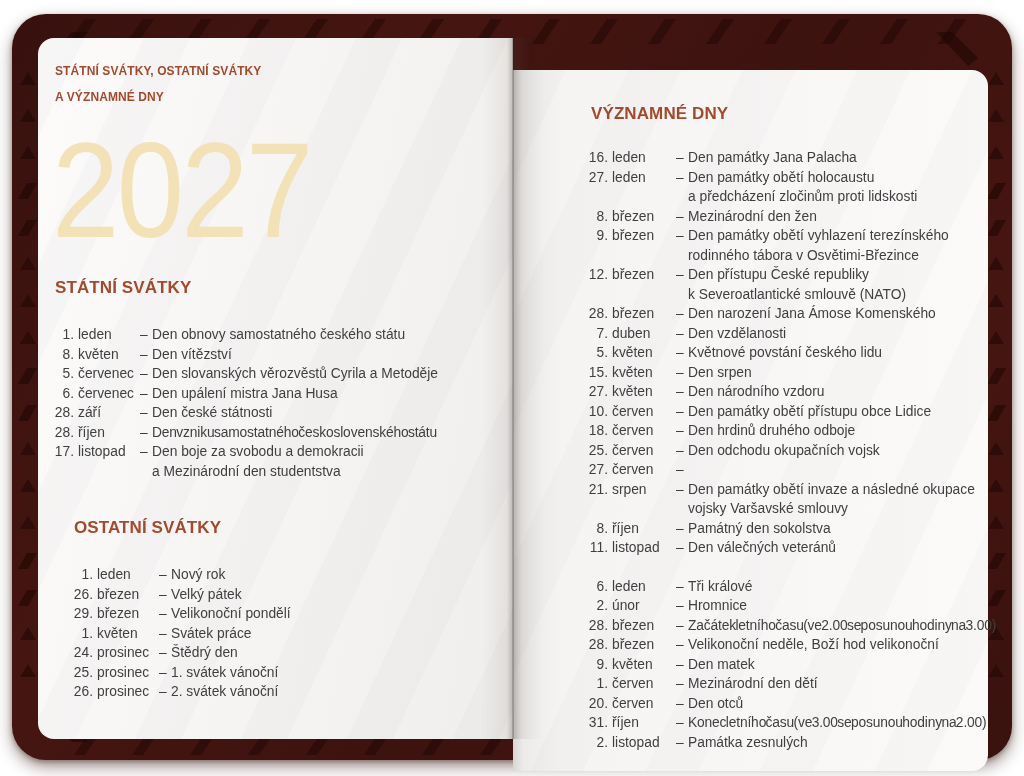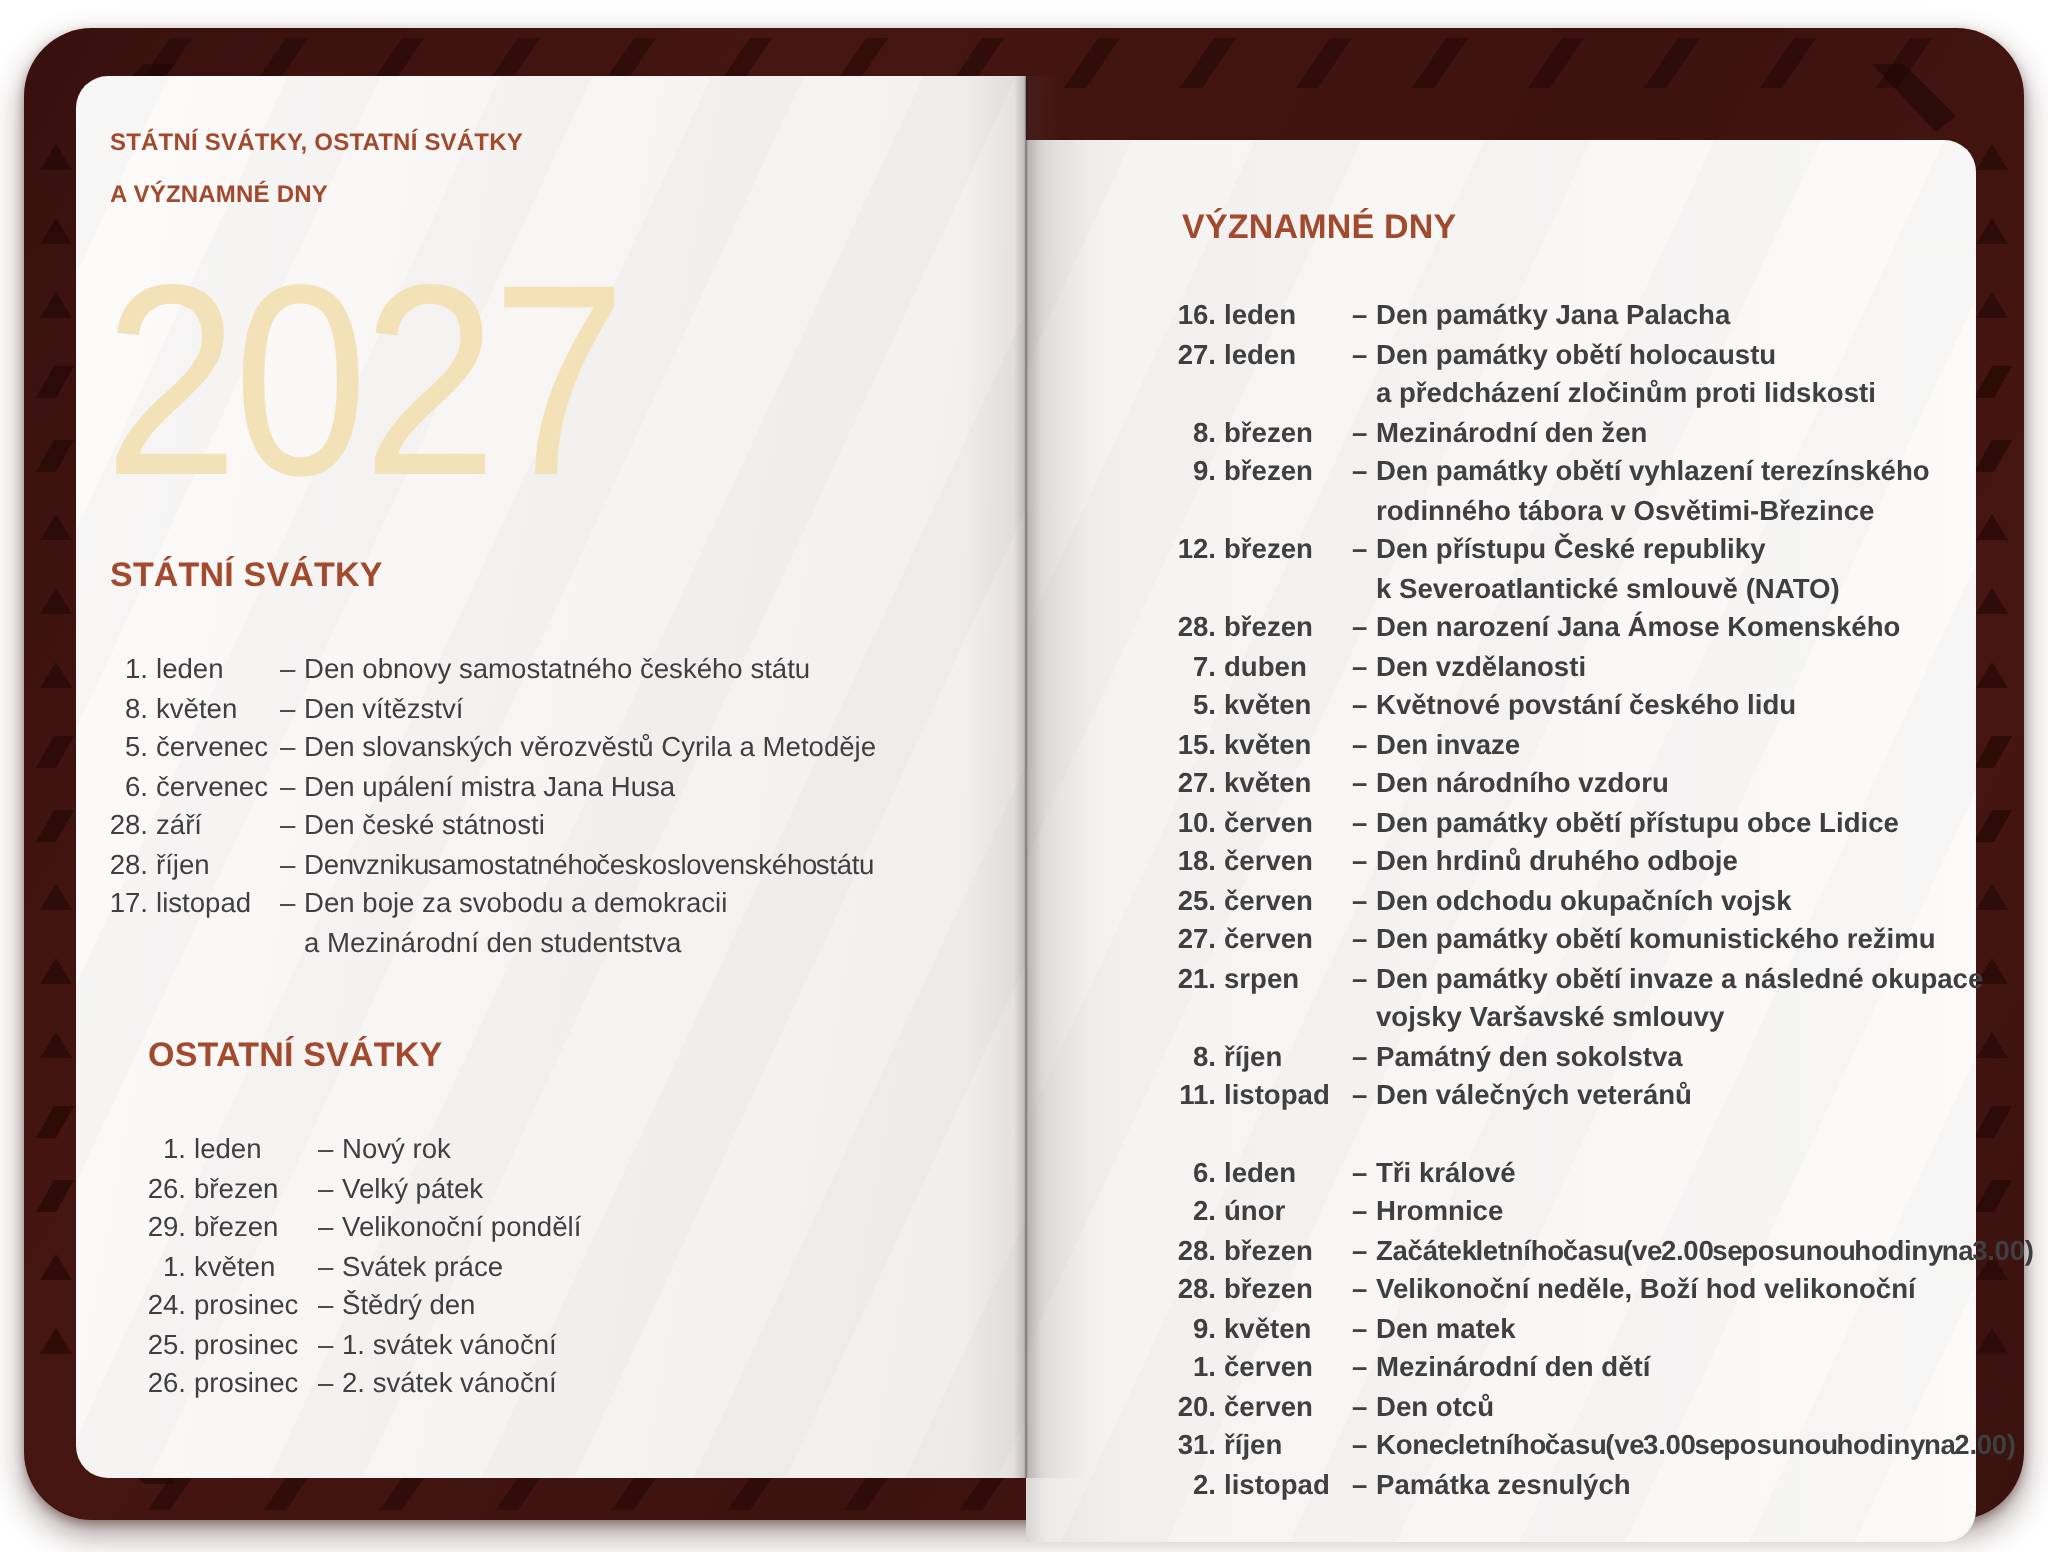--- a/index.html
+++ b/index.html
@@ -66,21 +66,21 @@
   .rp-heading{position:absolute;left:78px;top:32px;}
   .rp-lists{position:absolute;left:0;top:78px;right:4px;}
   .list{margin-top:25px;}
   .rp-lists .list{margin-top:0;}
   .rp-lists .list + .list{margin-top:19px;}
   .row{
     display:grid;grid-template-columns:26px 66px 12px auto;
     margin-left:-7px;
     font-size:13.8px;line-height:19.5px;
   }
-  .page-right .row{grid-template-columns:30px 68px 12px auto;margin-left:65px;font-weight:bold;}
+  .page-right .row{grid-template-columns:30px 68px 12px auto;margin-left:65px;}
   .row .day{text-align:right;white-space:nowrap;}
   .row .month{padding-left:4px;white-space:nowrap;}
   .row .dash{text-align:left;}
   .row .desc{white-space:nowrap;}
   .row .desc.compact{word-spacing:-0.31em;letter-spacing:-0.15px;}
 </style>
 </head>
 <body>
 
 <div class="book">
@@ -361,21 +361,21 @@
               <span class="dash">–</span>
               <span class="desc">
                 <div>Květnové povstání českého lidu</div>
               </span>
             </div>
             <div class="row">
               <span class="day">15.</span>
               <span class="month">květen</span>
               <span class="dash">–</span>
               <span class="desc">
-                <div>Den invaze</div>
+                <div>Den srpen</div>
               </span>
             </div>
             <div class="row">
               <span class="day">27.</span>
               <span class="month">květen</span>
               <span class="dash">–</span>
               <span class="desc">
                 <div>Den národního vzdoru</div>
               </span>
             </div>
@@ -400,23 +400,20 @@
               <span class="month">červen</span>
               <span class="dash">–</span>
               <span class="desc">
                 <div>Den odchodu okupačních vojsk</div>
               </span>
             </div>
             <div class="row">
               <span class="day">27.</span>
               <span class="month">červen</span>
               <span class="dash">–</span>
-              <span class="desc">
-                <div>Den památky obětí komunistického režimu</div>
-              </span>
             </div>
             <div class="row">
               <span class="day">21.</span>
               <span class="month">srpen</span>
               <span class="dash">–</span>
               <span class="desc">
                 <div>Den památky obětí invaze a následné okupace</div>
                 <div>vojsky Varšavské smlouvy</div>
               </span>
             </div>

